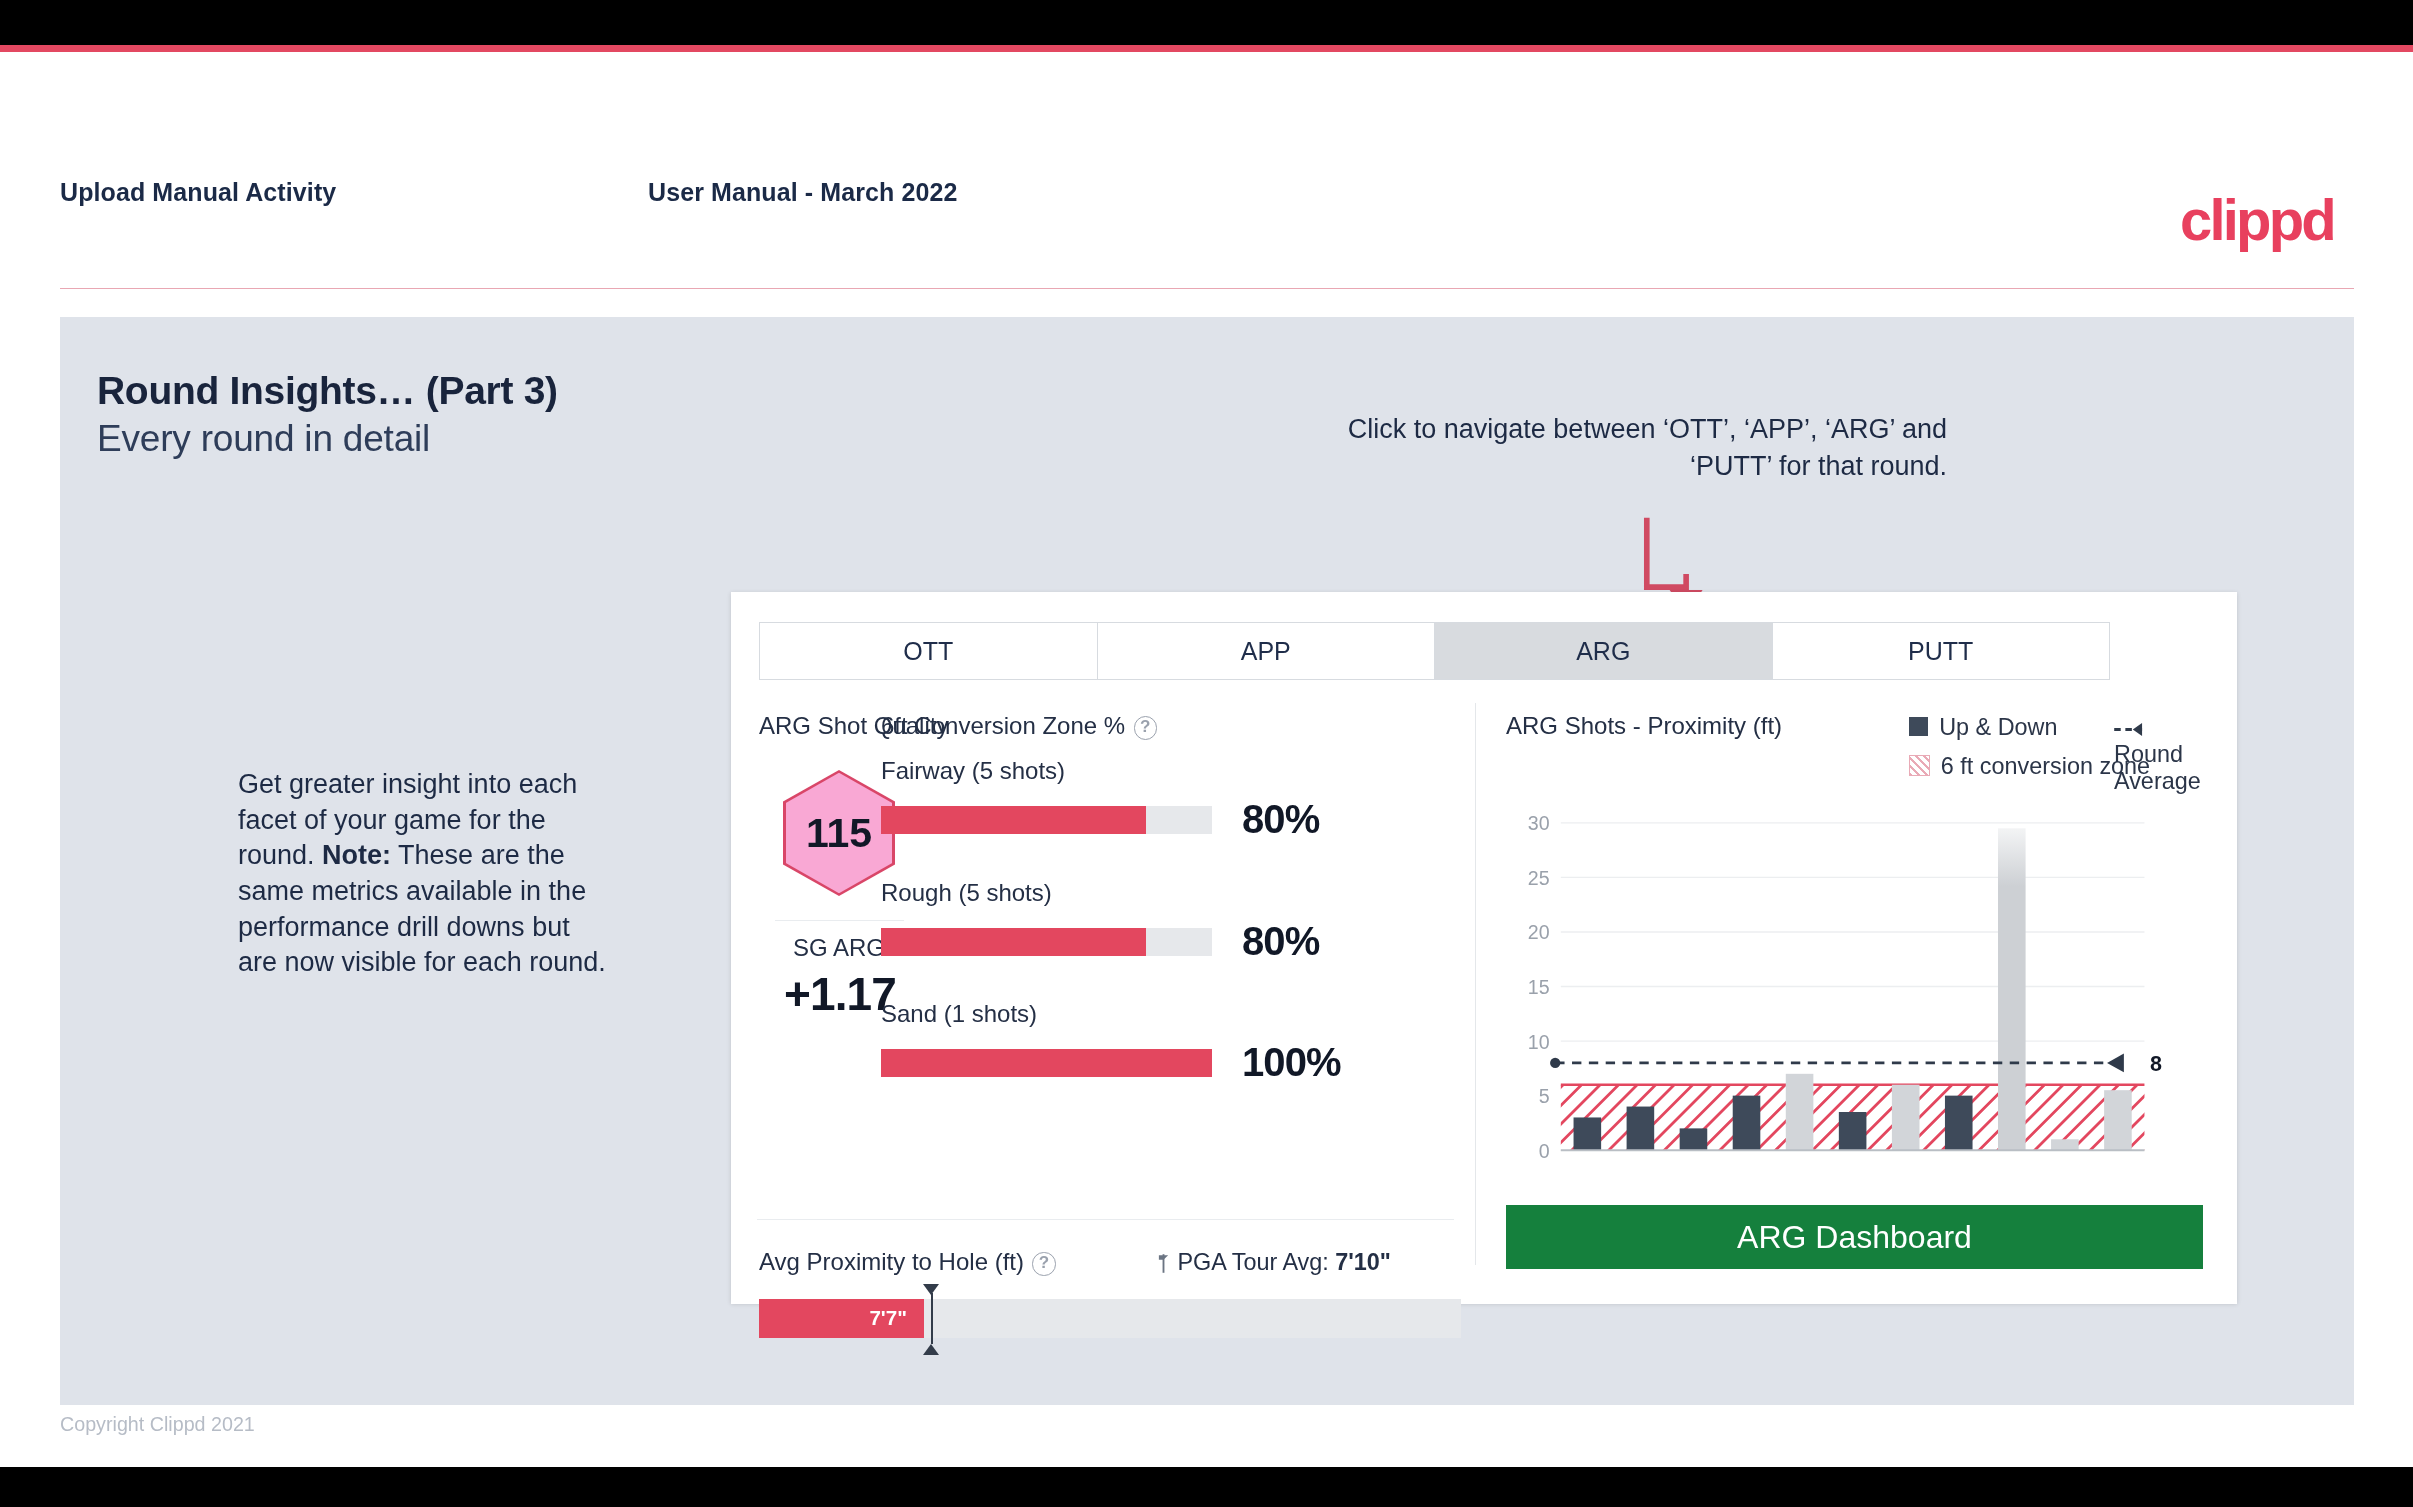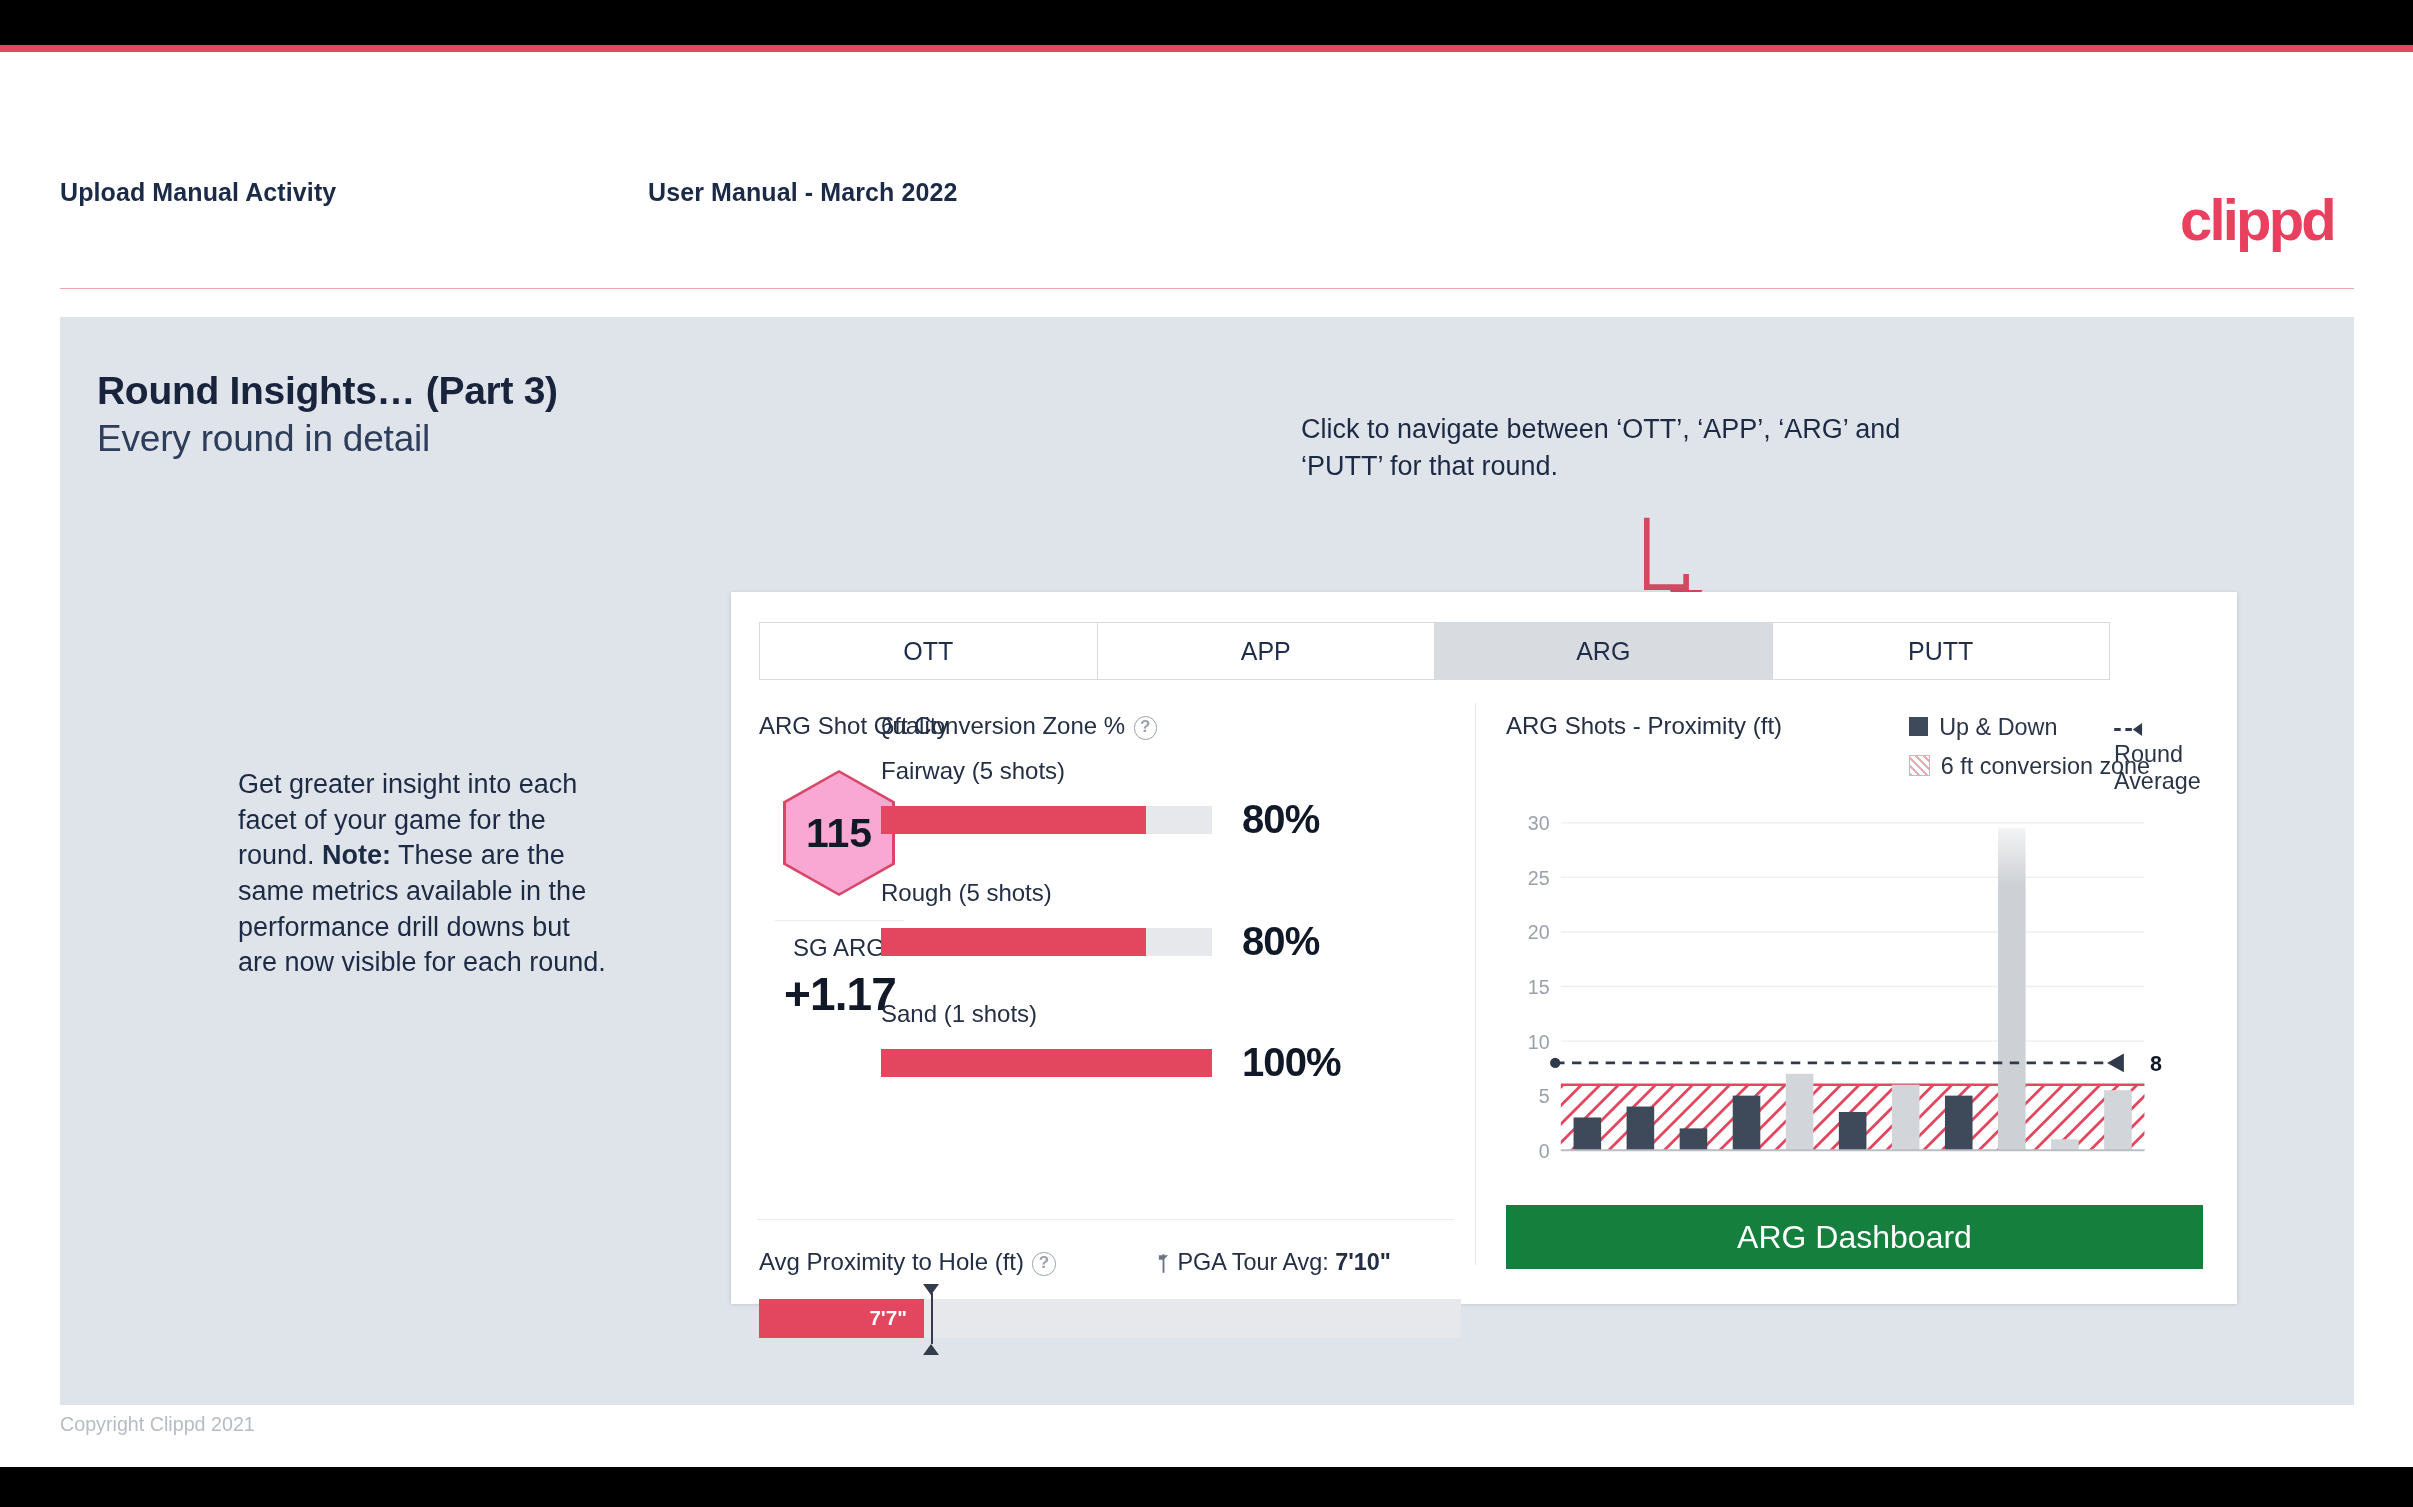--- a/index.html
+++ b/index.html
@@ -63,21 +63,21 @@
   }
 
   .note {
     position: absolute; left: 178px; top: 450px; width: 375px;
     text-align: left; font-size: 27px; line-height: 1.32; color: #1d2a44;
   }
   .note b { font-weight: 700; }
 
   .callout {
     position: absolute; left: 1241px; top: 94px; width: 646px;
-    text-align: left; font-size: 27px; line-height: 1.37; color: #1d2a44;
+    text-align: right; font-size: 27px; line-height: 1.37; color: #1d2a44;
   }
 
   
   .arrow-svg { position: absolute; left: 1583px; top: 199px; }
 
   
   .card {
     position: absolute; left: 671px; top: 275px;
     width: 1506px; height: 712px;
     background: #fff;

